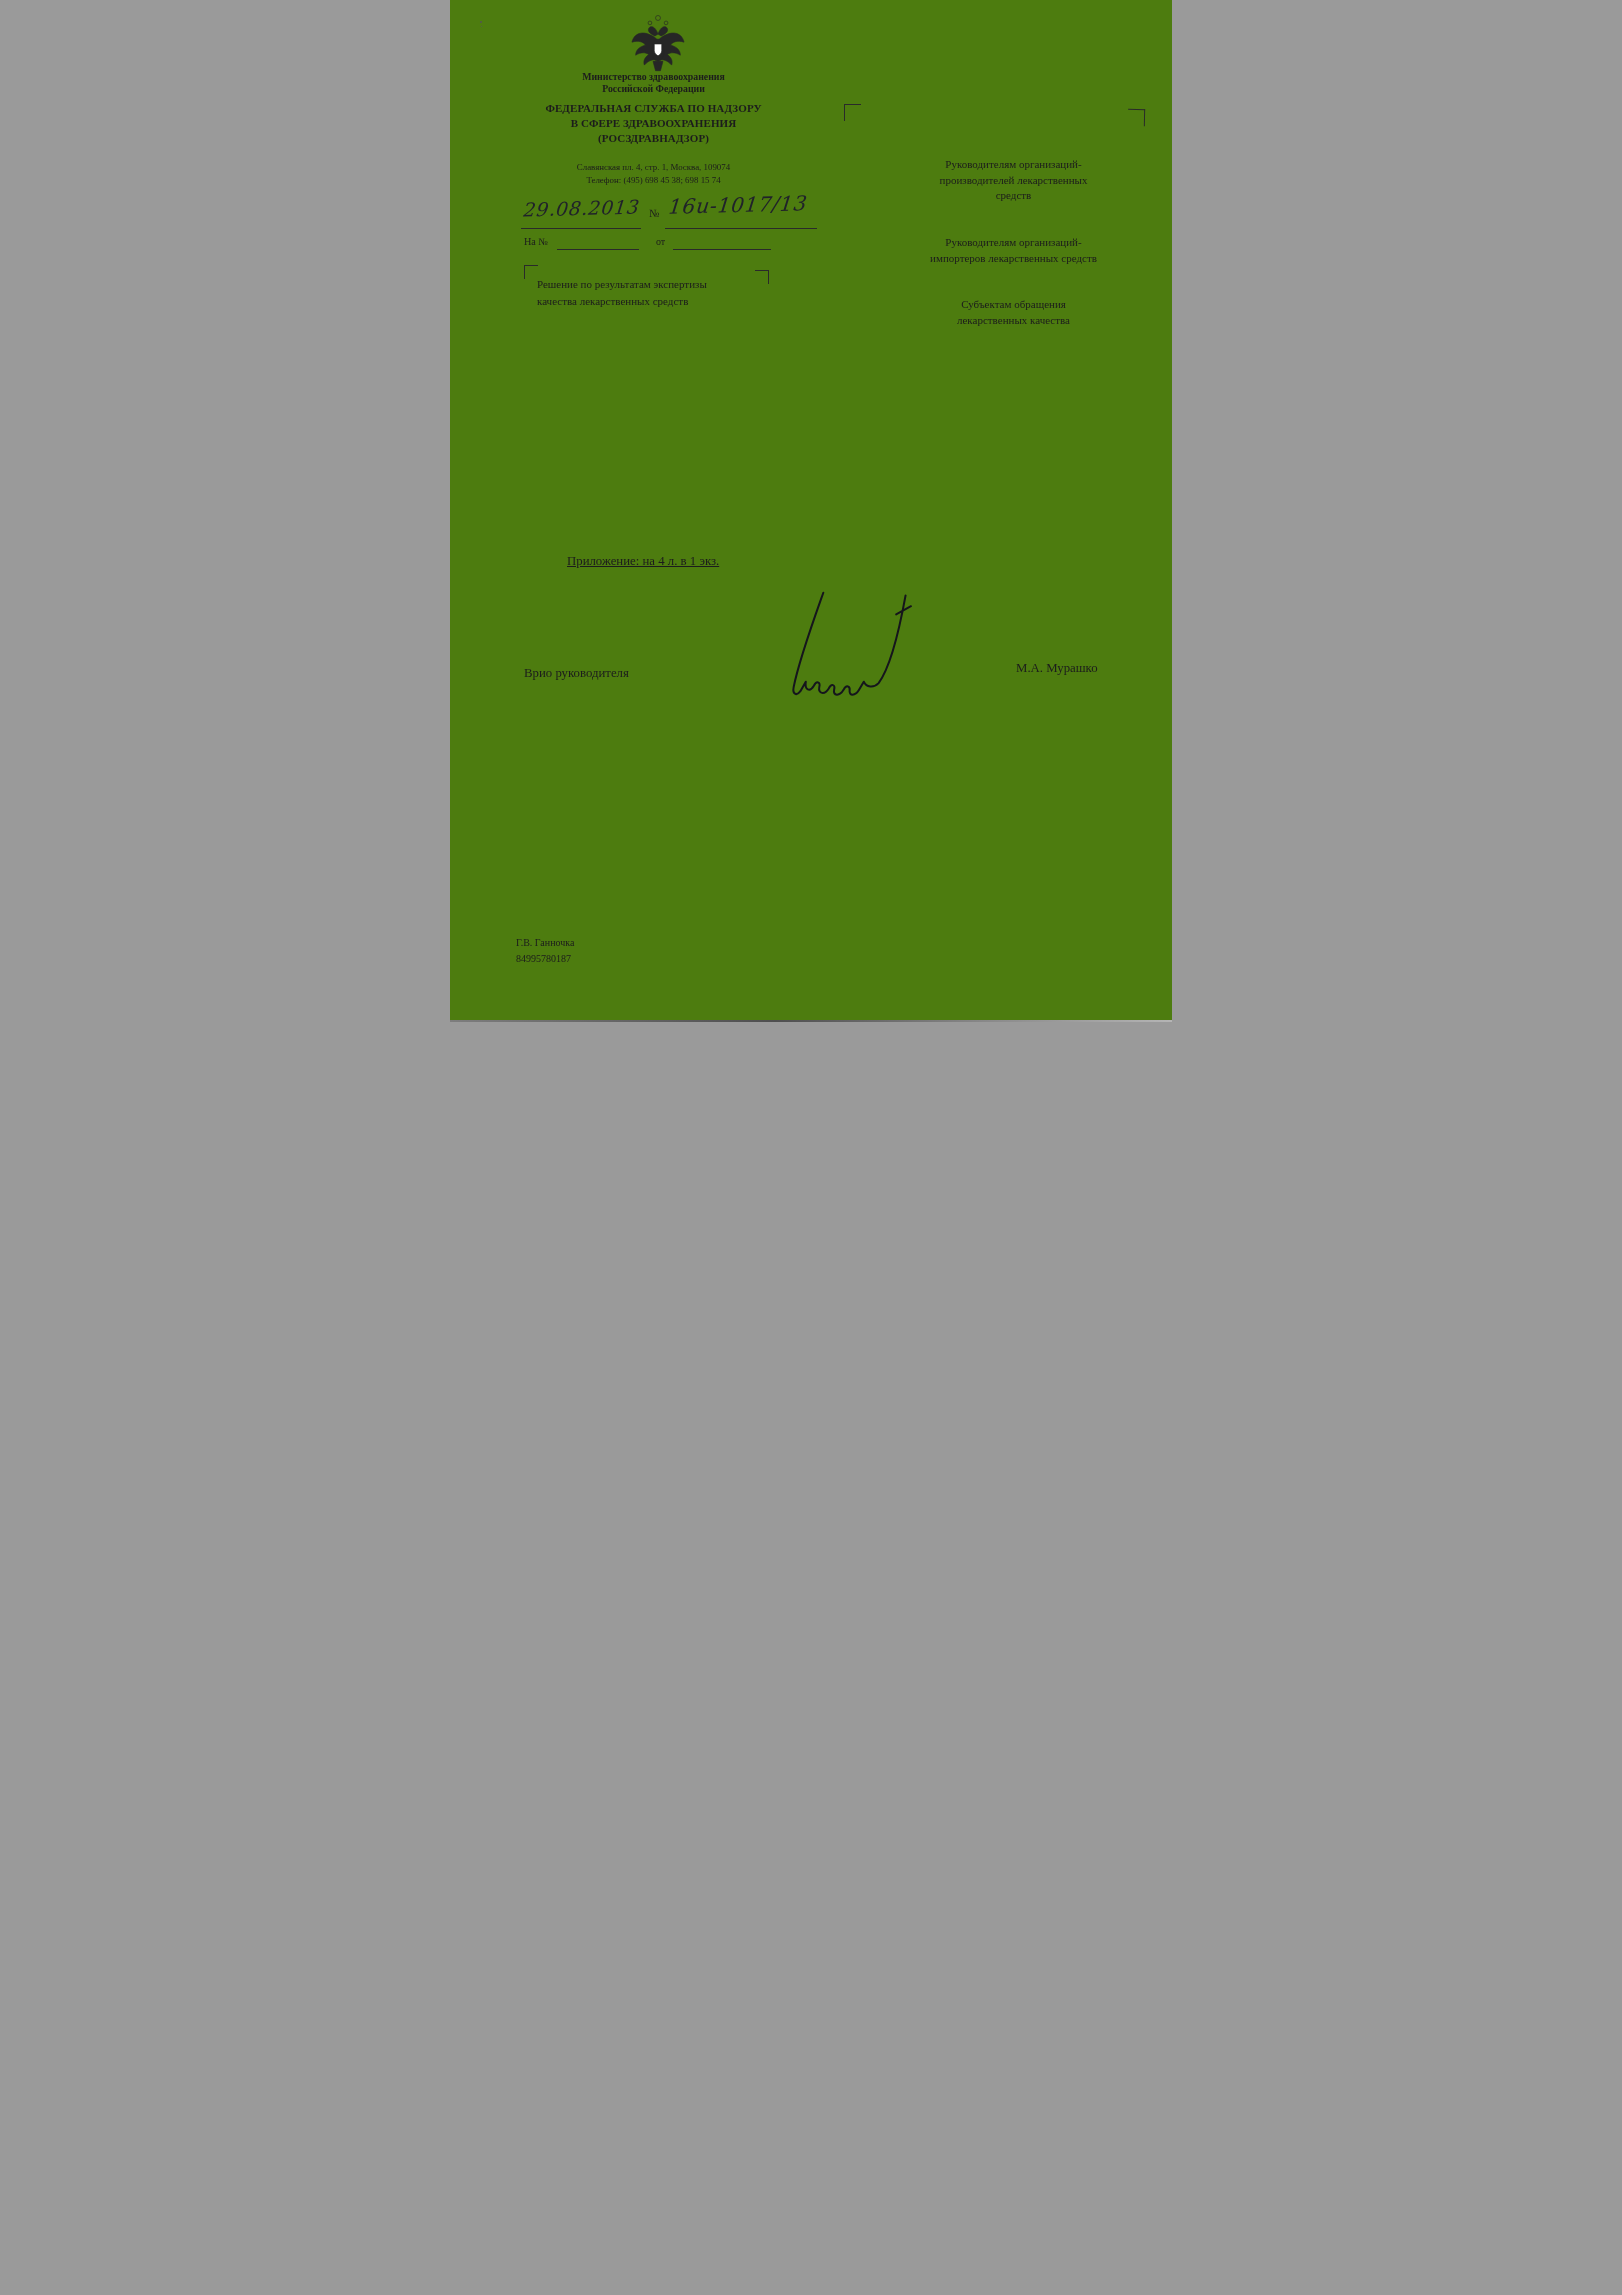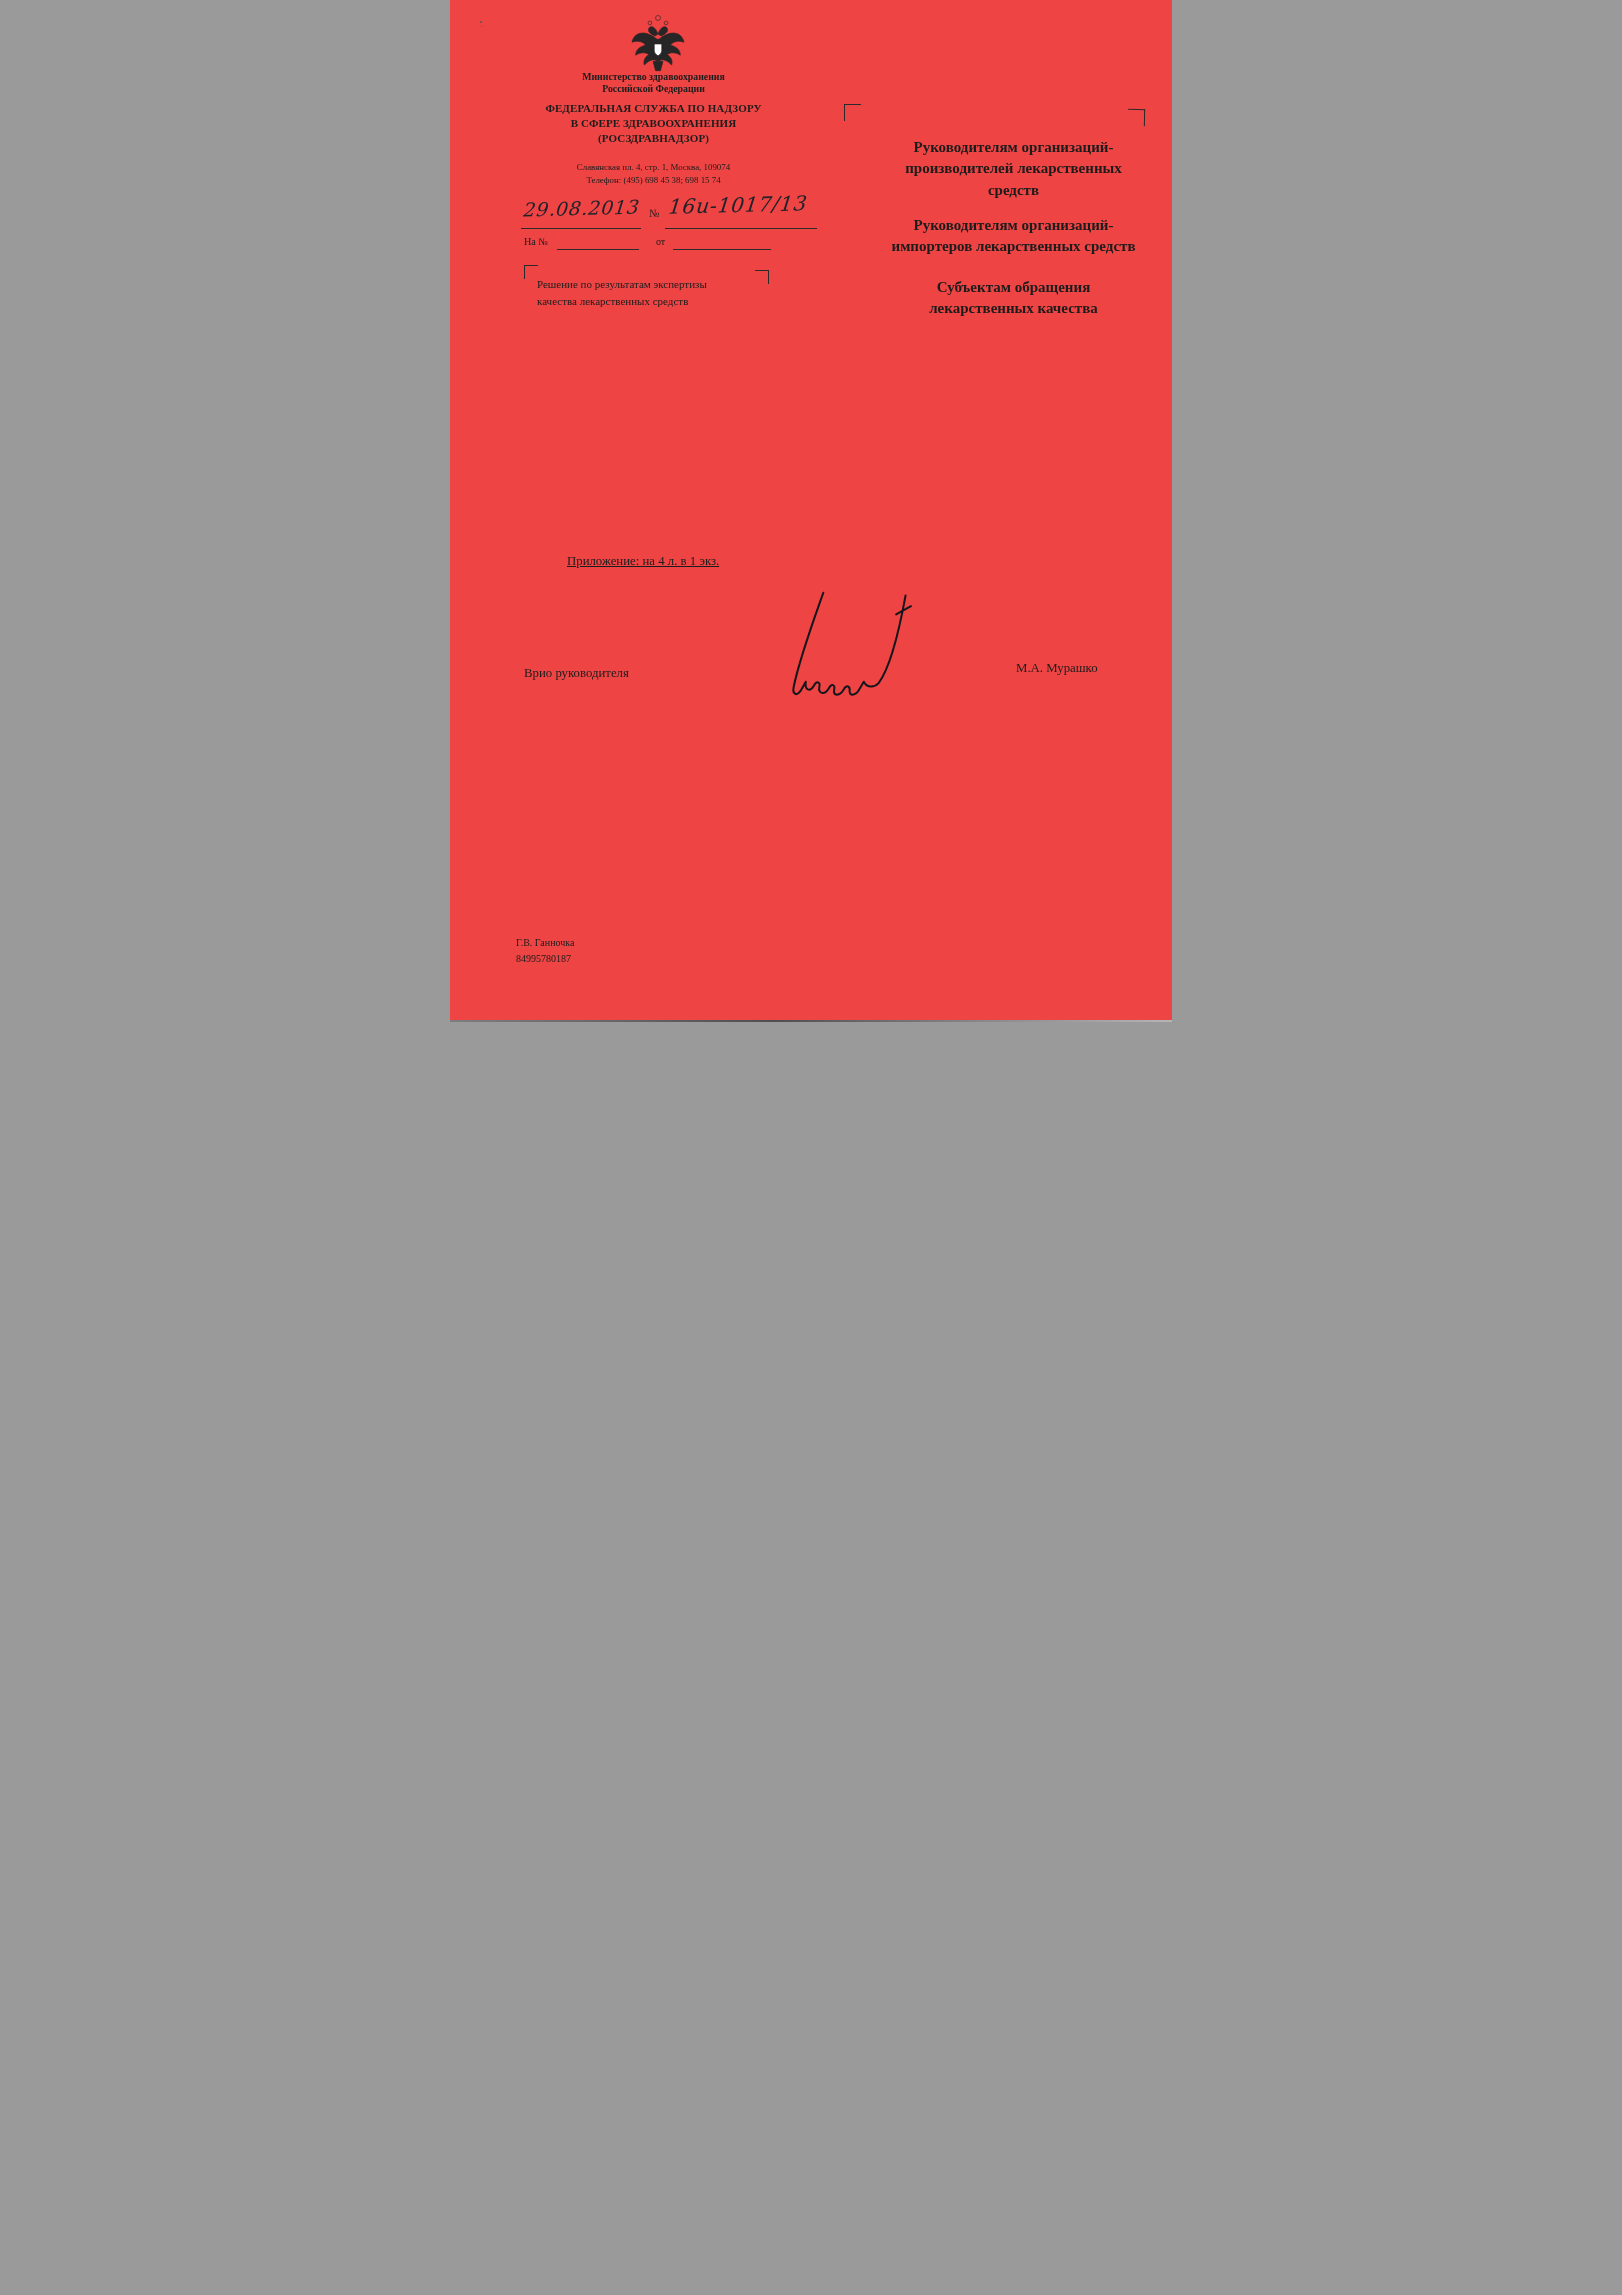--- a/index.html
+++ b/index.html
@@ -1,21 +1,21 @@
 <!DOCTYPE html>
 <html style="font-size:10.5px"><head>
 <meta charset="utf-8">
 <title>Scanned letter</title>
 <style>
   * { margin:0; padding:0; box-sizing:border-box; }
   html,body { background:#9a9a9a; }
   body { font-family:"Liberation Serif", serif; }
   .page {
     position:relative; width:722px; height:1022px;
-    background:#ef4444; margin:0 auto; overflow:hidden;
+    background:#4d7c0f; margin:0 auto; overflow:hidden;
     color:#1c1c1c;
   }
   .abs { position:absolute; }
   .center { text-align:center; }
 
   .ministry { font-size:9.8px; font-weight:bold; line-height:1.25; }
   .service  { font-size:11px; font-weight:bold; line-height:1.35; letter-spacing:0.1px; }
   .addr     { font-size:8.9px; line-height:1.45; }
 
   .handwriting {
@@ -25,21 +25,21 @@
     transform:skewX(-8deg) rotate(-1.5deg);
     letter-spacing:0.7px;
     white-space:nowrap;
   }
   .rule { border-top:1.1px solid #2a2a2a; height:0; }
 
   .corner-tl { border-top:1.1px solid #2a2a2a; border-left:1.1px solid #2a2a2a; }
   .corner-tr { border-top:1.1px solid #2a2a2a; border-right:1.1px solid #2a2a2a; }
 
   .subject { font-size:11px; line-height:1.55; }
-  .addressee { font-size:15px; font-weight:bold; line-height:1.42; text-align:center; }
+  .addressee { font-size:11px; font-weight:normal; line-height:1.42; text-align:center;margin-top:20px; }
 
   .bodytext {
     font-size:12.8px; line-height:1.42;
     text-align:justify; text-indent:41px; word-spacing:1.6px;
   }
   .plain19 { font-size:12.8px; }
   .footer { font-size:10px; line-height:1.55; }
 
   .scan-edge {
     position:absolute; left:0; bottom:0; width:100%; height:2px;

